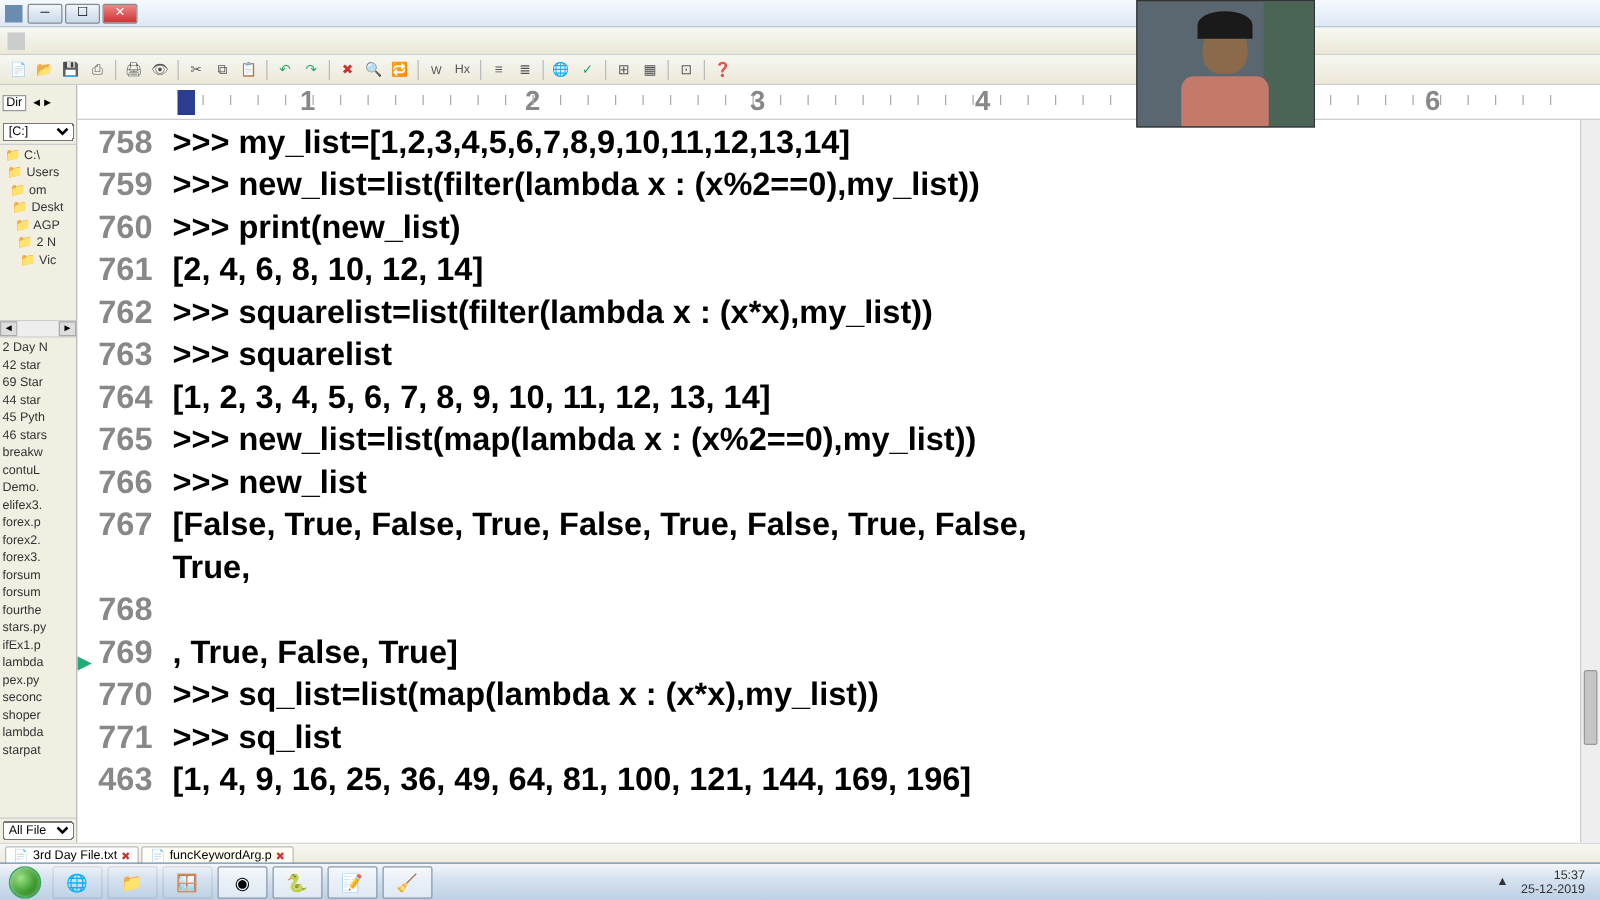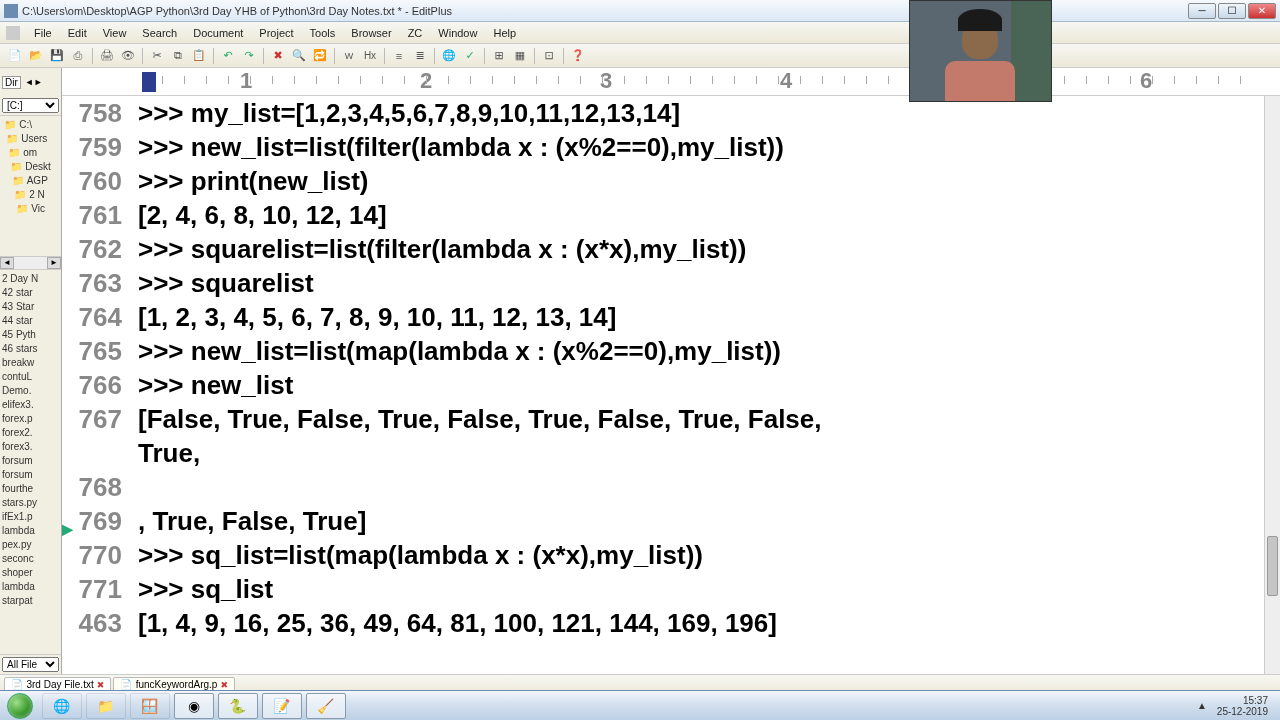--- a/index.html
+++ b/index.html
@@ -75,43 +75,29 @@
 .webcam .head { width: 36px; height: 40px; background: #8a6a4a; border-radius: 50% 50% 40% 40%; margin: 0 auto; position: relative; }
 .webcam .hair { position: absolute; top: -10px; left: -4px; right: -4px; height: 22px; background: #1a1a1a; border-radius: 50% 50% 0 0; }
 .webcam .body { width: 70px; height: 40px; background: #c47a6a; margin: 2px auto 0; border-radius: 10px 10px 0 0; }
 .webcam .board { position: absolute; right: 0; top: 0; width: 40px; height: 100%; background: #4a6555; }
 </style>
 </head>
 <body>
 
 <div class="titlebar">
   <div class="icon"></div>
-  <div class="title">C:\Users\om\Desktop\AGP Python\3rd Day YHB of Python\3rd Day Notes.txt * - EditPlus</div>
   <div class="win-controls">
     <div class="win-btn win-min">─</div>
     <div class="win-btn win-max">☐</div>
     <div class="win-btn win-close">✕</div>
   </div>
 </div>
 
 <div class="menubar">
   <div class="icon"></div>
-  <div id="menu-items" style="display: flex;">
-      <div class="menu-item">File</div>
-      <div class="menu-item">Edit</div>
-      <div class="menu-item">View</div>
-      <div class="menu-item">Search</div>
-      <div class="menu-item">Document</div>
-      <div class="menu-item">Project</div>
-      <div class="menu-item">Tools</div>
-      <div class="menu-item">Browser</div>
-      <div class="menu-item">ZC</div>
-      <div class="menu-item">Window</div>
-      <div class="menu-item">Help</div>
-    </div>
 </div>
 
 <div class="toolbar">
   <div class="tool-btn">📄</div>
   <div class="tool-btn">📂</div>
   <div class="tool-btn">💾</div>
   <div class="tool-btn">⎙</div>
   <div class="tool-sep"></div>
   <div class="tool-btn">🖨</div>
   <div class="tool-btn">👁</div>
@@ -226,21 +212,21 @@
         <div class="folder" style="padding-left: 16px;"><span class="ficon">📁</span> Vic</div>
       </div>
     <div class="side-scroll">
       <div class="arrow">◄</div>
       <div class="track"></div>
       <div class="arrow">►</div>
     </div>
     <div class="file-list" id="file-list">
         <div class="file">2 Day N</div>
         <div class="file">42 star</div>
-        <div class="file">43 Star</div>
+        <div class="file">69 Star</div>
         <div class="file">44 star</div>
         <div class="file">45 Pyth</div>
         <div class="file">46 stars</div>
         <div class="file">breakw</div>
         <div class="file">contuL</div>
         <div class="file">Demo.</div>
         <div class="file">elifex3.</div>
         <div class="file">forex.p</div>
         <div class="file">forex2.</div>
         <div class="file">forex3.</div>

